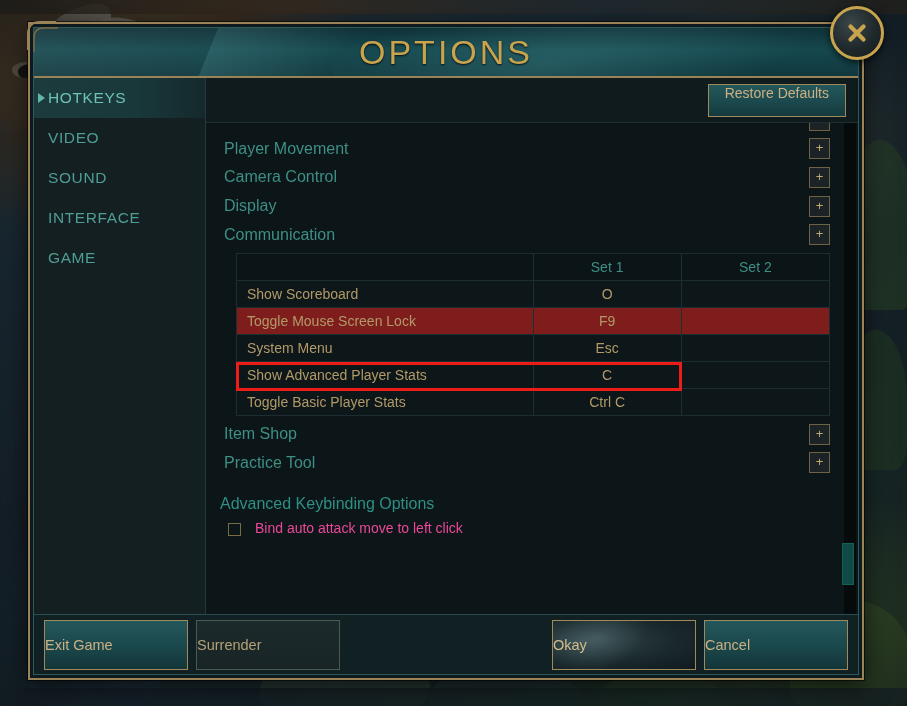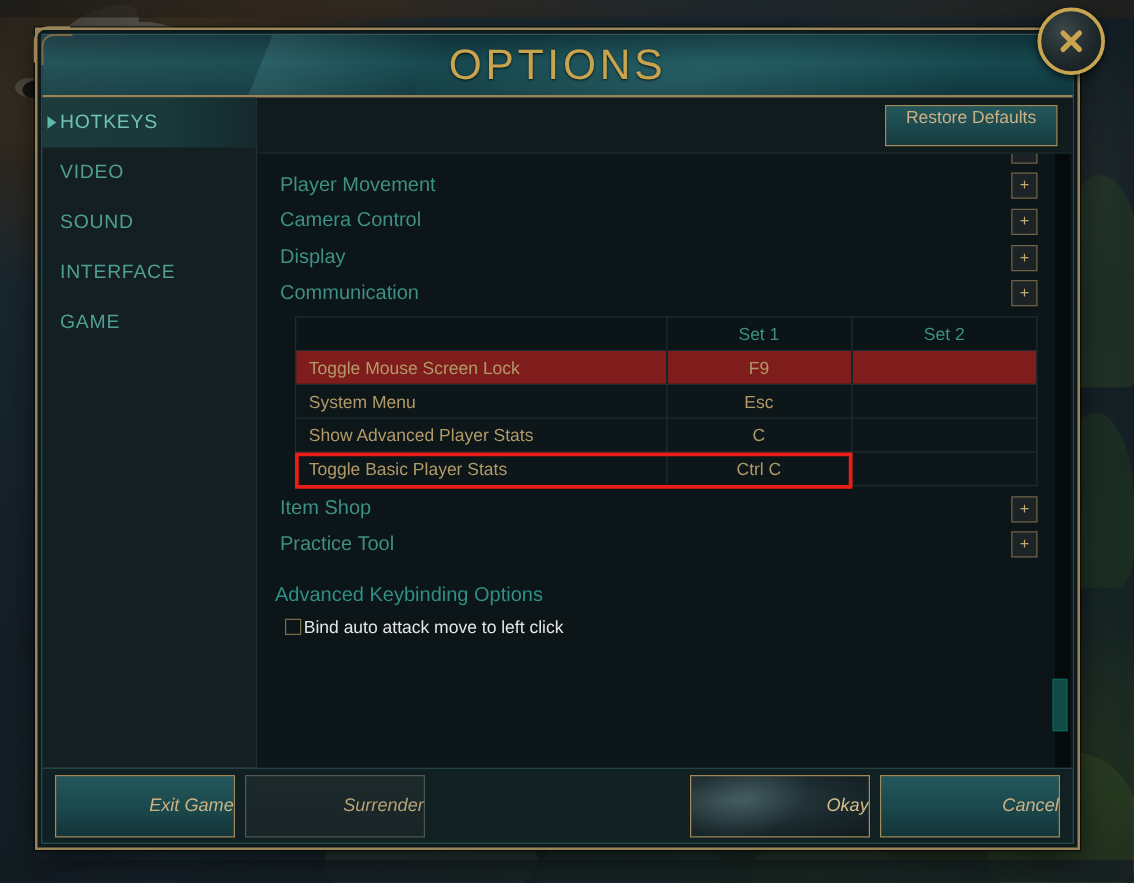--- a/index.html
+++ b/index.html
@@ -154,35 +154,35 @@
   .hk-table td.name{padding-left:10px;text-align:left;}
   .hk-table td.key{text-align:center;}
   .hk-table tr.highlight{position:relative;}
   .hk-table tr.highlight td{background:#7f1d1d;}
   #hl-box{
     position:absolute;border:3px solid #ec1c16;pointer-events:none;z-index:6;box-sizing:border-box;
   }
 
   .sec-gap{height:18px;}
   .adv-title{color:#2f8f85;font-size:16px;padding:0 0 0 14px;}
-  .adv-row{display:flex;align-items:center;gap:2px;padding:7px 0 0 22px;color:#e5e5e5;font-size:14px;}
+  .adv-row{display:flex;align-items:flex-end;gap:14px;padding:7px 0 0 22px;color:#ec4899;font-size:14px;}
   .cbox{width:11px;height:11px;border:1px solid #7a6b47;background:transparent;flex:0 0 11px;}
 
   
   #sb-track{position:absolute;right:2px;top:0;bottom:0;width:12px;background:#050a0b;}
   #sb-thumb{position:absolute;right:2px;width:12px;background:#0f4a46;border:1px solid #12605a;box-sizing:border-box;cursor:pointer;}
 
   
   #footer{
     height:60px;flex:0 0 60px;background:#102023;border-top:1px solid #2a4d50;
     display:flex;align-items:center;padding:0 10px;box-sizing:border-box;gap:8px;
   }
   .fbtn{
-    height:50px;display:flex;align-items:center;justify-content:flex-end;
-    font-size:14.5px;cursor:pointer;box-sizing:border-box;font-style:italic;
+    height:50px;display:flex;align-items:center;justify-content:flex-start;
+    font-size:14.5px;cursor:pointer;box-sizing:border-box;
   }
   #btn-exit{width:144px;border:1px solid #a08a5c;color:#cbb184;
     background:linear-gradient(180deg,#23575b 0%,#1a474b 55%,#133539 100%);}
   #btn-surrender{width:144px;border:1px solid #4d5a52;color:#b3a176;
     background:linear-gradient(180deg,#1d2a2c 0%,#182426 100%);}
   .fspacer{flex:1 1 auto;}
   #btn-okay{width:144px;border:1px solid #a08a5c;color:#d4bd8c;position:relative;overflow:hidden;
     background:radial-gradient(ellipse at 22% 40%, #33474b 0%, #1b2a2e 55%, #101a1d 100%);}
   #btn-okay .okay-sheen{position:absolute;left:-10px;top:-18px;width:110px;height:70px;
     background:radial-gradient(ellipse at 50% 50%, rgba(170,215,220,.16), rgba(170,215,220,0) 65%);
@@ -296,20 +296,25 @@
                     <col style="width:25%">
                   </colgroup>
                 <thead>
                   <tr>
                     <th></th>
                     <th>Set 1</th>
                     <th>Set 2</th>
                   </tr>
                 </thead>
                 <tbody>
+                  <tr>
+                    <td class="name">Show Scoreboard</td>
+                    <td class="key">O</td>
+                    <td class="key"></td>
+                  </tr>
                   <tr class="highlight" id="row-hl">
                     <td class="name">Toggle Mouse Screen Lock</td>
                     <td class="key">F9</td>
                     <td class="key"></td>
                   </tr>
                   <tr>
                     <td class="name">System Menu</td>
                     <td class="key">Esc</td>
                     <td class="key"></td>
                   </tr>

